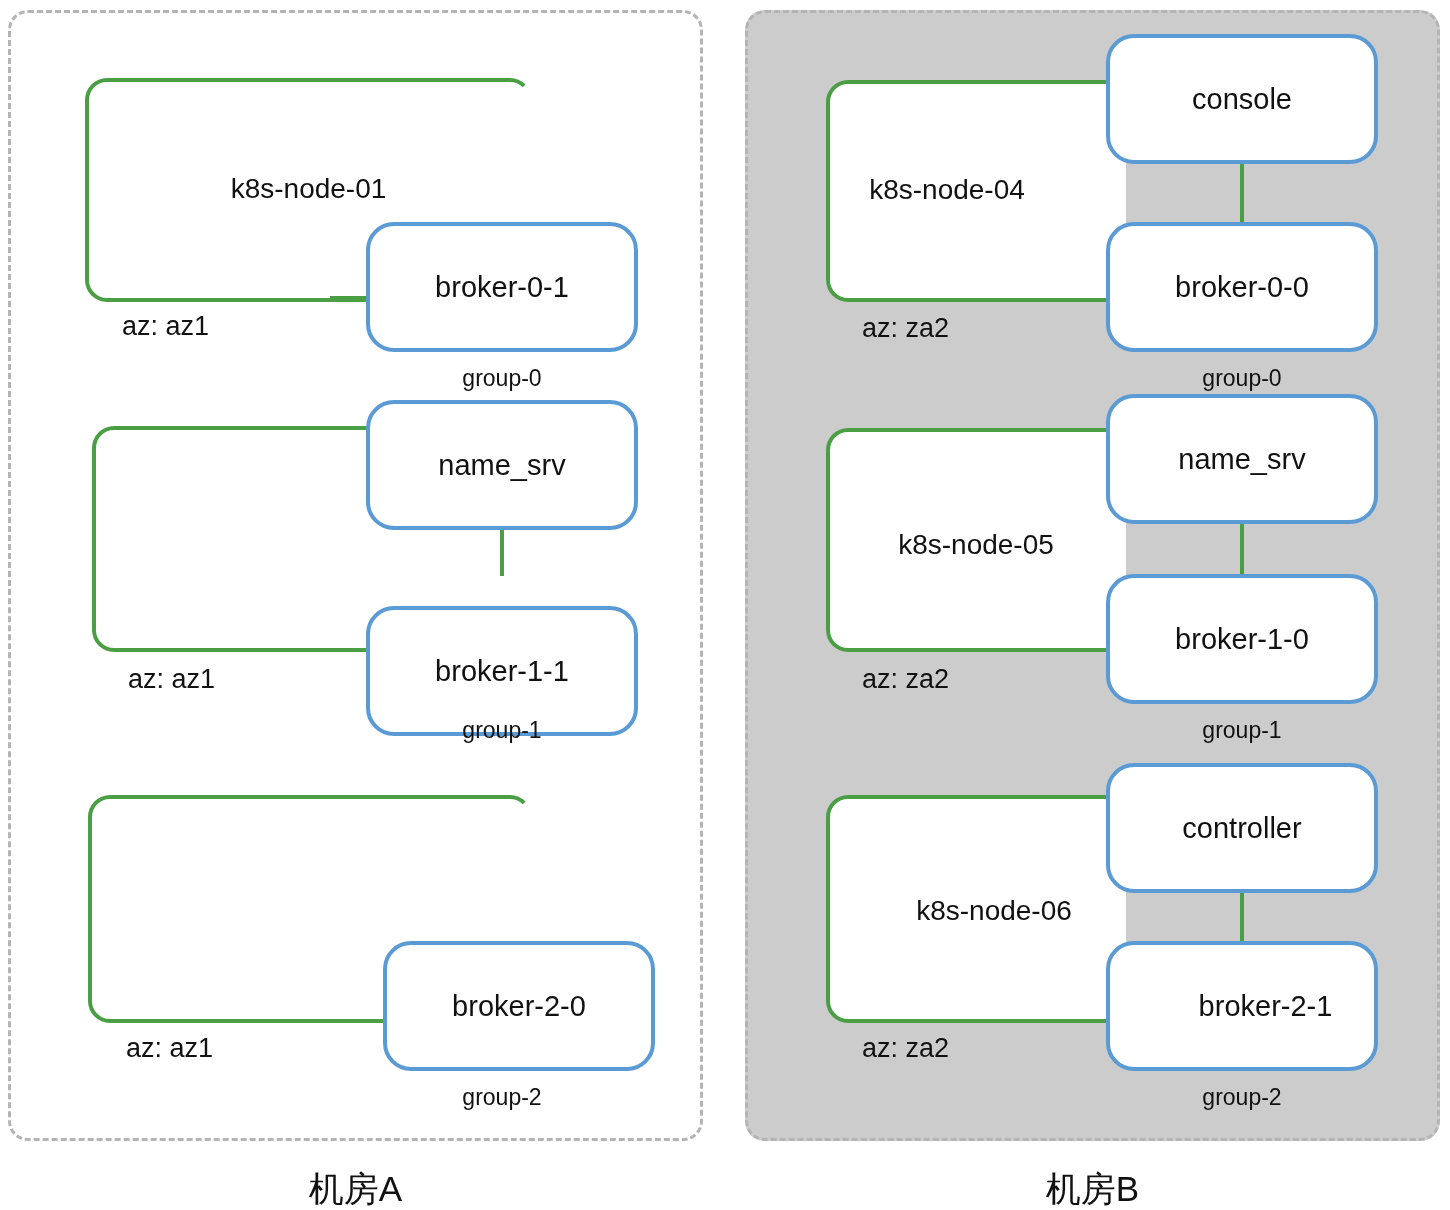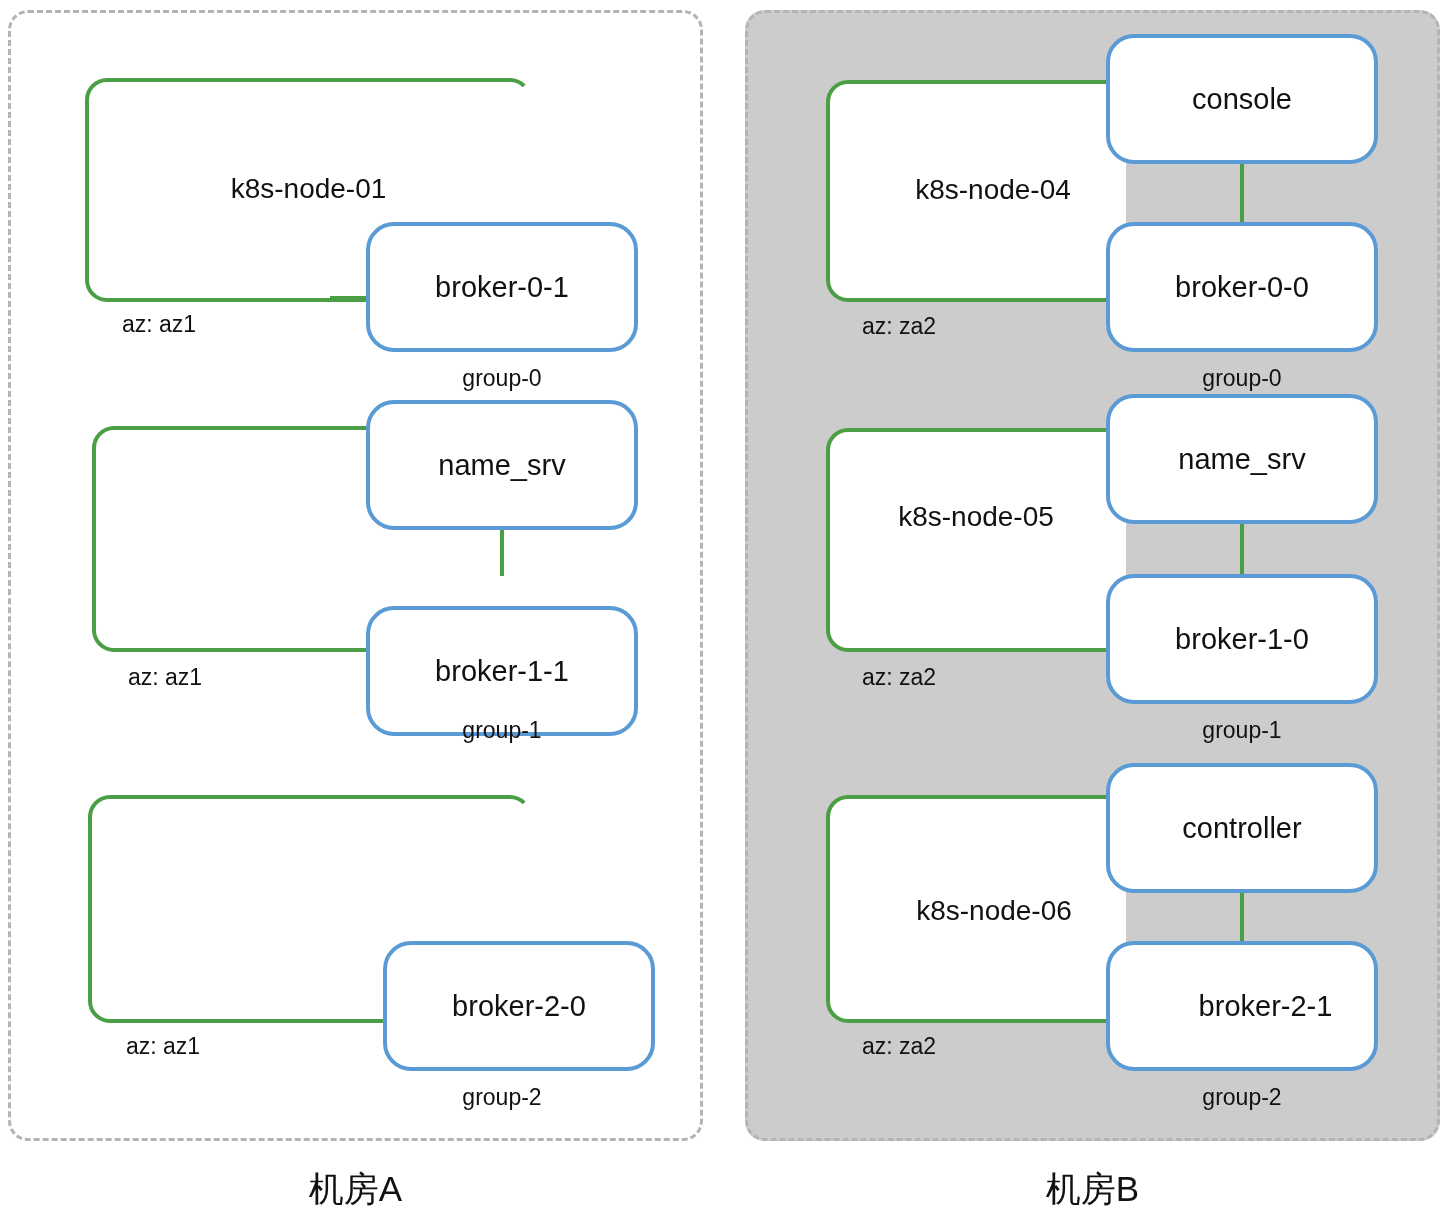--- a/index.html
+++ b/index.html
@@ -49,21 +49,21 @@
   .node-label{
     position:absolute;
     font-size:28px;
     line-height:1;
     color:#111111;
     white-space:nowrap;
     text-align:center;
   }
   .az-label{
     position:absolute;
-    font-size:23px;
+    font-size:27px;
     line-height:1;
     color:#111111;
     white-space:nowrap;
   }
 
   
   .svc-box{
     position:absolute;
     box-sizing:border-box;
     width:272px;
@@ -143,35 +143,35 @@
   <div class="link-h" style="left:330px; top:1019px; width:46px;"></div>
   <div class="svc-box" style="left:383px; top:941px;">
     <span class="svc-text">broker-2-0</span>
   </div>
   <div class="group-label" style="left:366px; top:1086px; width:272px;">group-2</div>
 
   <div class="dc-panel filled" style="left:745px; top:10px; width:695px; height:1131px;"></div>
   <div class="dc-caption" style="left:745px; top:1157px; width:695px;">机房B</div>
 
   <div class="node-box open-right" style="left:826px; top:80px; width:300px; height:222px;"></div>
-  <div class="node-label" style="left:870px; top:176px; width:246px;">k8s-node-04</div>
+  <div class="node-label" style="left:824px; top:176px; width:246px;">k8s-node-04</div>
   <div class="az-label" style="left:862px; top:315px;">az: za2</div>
   <div class="link-h" style="left:1070px; top:80px; width:46px;"></div>
   <div class="link-h" style="left:1070px; top:298px; width:46px;"></div>
   <div class="svc-box" style="left:1106px; top:34px;">
     <span class="svc-text">console</span>
   </div>
   <div class="link-v" style="left:1240px; top:162px; height:62px;"></div>
   <div class="svc-box" style="left:1106px; top:222px;">
     <span class="svc-text">broker-0-0</span>
   </div>
   <div class="group-label" style="left:1106px; top:367px; width:272px;">group-0</div>
 
   <div class="node-box open-right" style="left:826px; top:428px; width:300px; height:224px;"></div>
-  <div class="node-label" style="left:826px; top:503px; width:300px;">k8s-node-05</div>
+  <div class="node-label" style="left:826px; top:531px; width:300px;">k8s-node-05</div>
   <div class="az-label" style="left:862px; top:666px;">az: za2</div>
   <div class="link-h" style="left:1070px; top:428px; width:46px;"></div>
   <div class="link-h" style="left:1070px; top:648px; width:46px;"></div>
   <div class="svc-box" style="left:1106px; top:394px;">
     <span class="svc-text">name_srv</span>
   </div>
   <div class="link-v" style="left:1240px; top:522px; height:52px;"></div>
   <div class="svc-box" style="left:1106px; top:574px;">
     <span class="svc-text">broker-1-0</span>
   </div>

